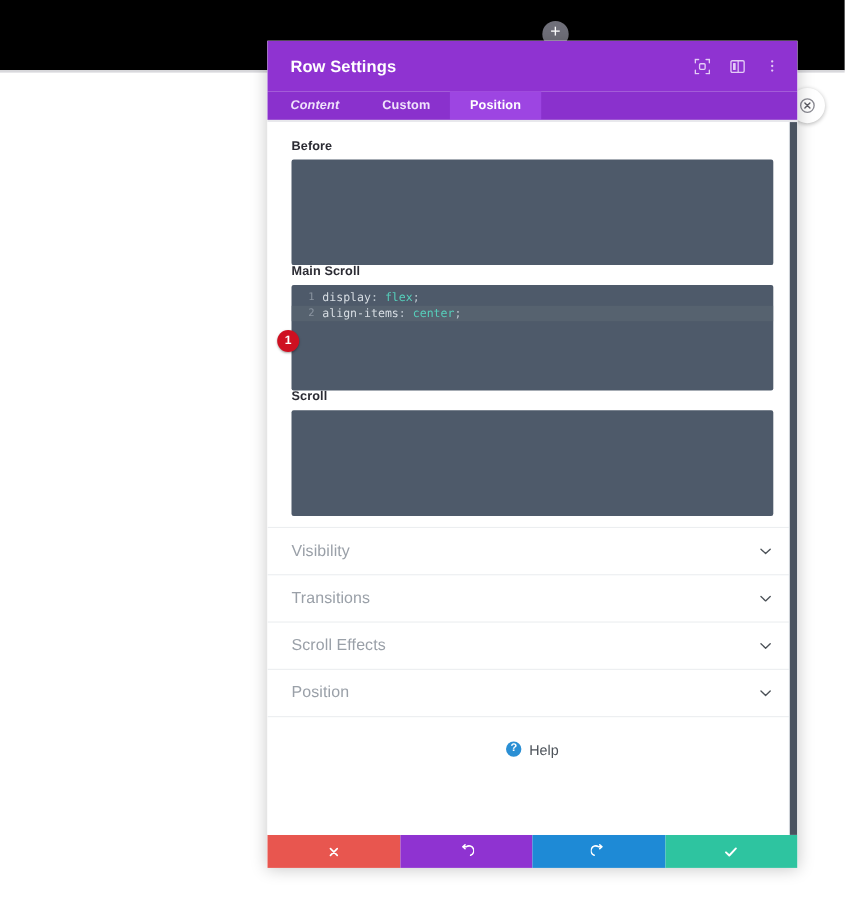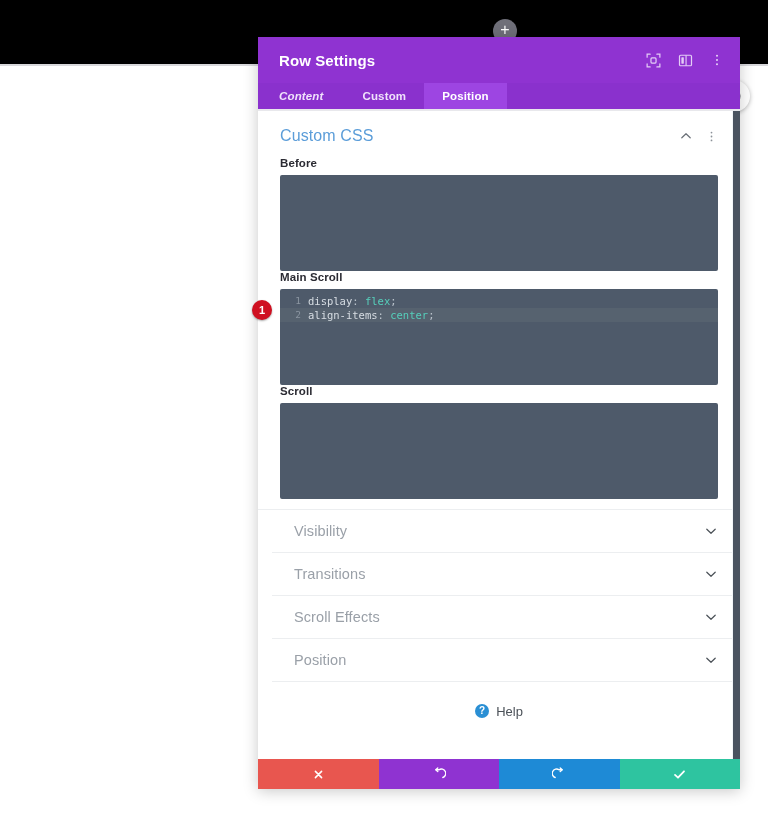--- a/index.html
+++ b/index.html
@@ -41,21 +41,21 @@
     position: absolute; left: 718px; top: 80px;
     width: 32px; height: 32px; border-radius: 50%;
     background: #ffffff;
     box-shadow: 0 1px 4px rgba(0,0,0,.28);
     display:flex; align-items:center; justify-content:center;
   }
   .round-close svg { width:14px; height:14px; display:block; }
 
   
   .modal {
-    position: absolute; left: 258px; top: 37px;
+    position: absolute; left: 243px; top: 37px;
     width: 482px; height: 752px;
     background: #ffffff;
     box-shadow: 0 2px 14px rgba(0,0,0,.22);
     display: flex; flex-direction: column;
     overflow: hidden;
   }
 
   
   .modal-header {
     height: 46px; flex: 0 0 46px;
@@ -143,21 +143,21 @@
     width: 20px; height: 20px; border-radius: 50%;
     background: #cf1021;
     color: #ffffff; font-size: 11px; font-weight: bold;
     display:flex; align-items:center; justify-content:center;
     box-shadow: 0 1px 2px rgba(0,0,0,.35);
     left: 252px; top: 300px;
     z-index: 40;
   }
 
   
-  .collapsed-list { border-top: 1px solid #eceef0; padding-left: 14px; }
+  .collapsed-list { border-top: 1px solid #eceef0; }
   .row-collapsed {
     height: 43px; display:flex; align-items:center;
     padding: 0 22px;
     border-bottom: 1px solid #eceef0;
   }
   .row-collapsed .rc-title {
     flex:1 1 auto; font-size:14.5px; color:#9aa0a8; letter-spacing:.1px;
   }
   .row-collapsed .rc-chev svg { display:block; }
 
@@ -254,37 +254,20 @@
       <div class="tabs-fill"></div>
     </div>
     <div class="tabs-underline"></div>
 
     <div class="modal-body">
 
       <div class="scroll-area">
 
         <div class="section-open">
 
-          <div class="section-open-head">
-            <div class="section-open-title">Custom CSS</div>
-            <div class="sec-tools">
-              <span>
-                <svg width="14" height="14" viewBox="0 0 16 16" aria-hidden="true">
-                  <path d="M3.2 10 L8 5.4 L12.8 10" fill="none" stroke="#6b7178" stroke-width="1.4" stroke-linecap="round" stroke-linejoin="round"></path>
-                </svg>
-              </span>
-              <span>
-                <svg width="13" height="13" viewBox="0 0 16 16" aria-hidden="true">
-                  <circle cx="8" cy="3.2" r="1.1" fill="#8c9299"></circle>
-                  <circle cx="8" cy="8" r="1.1" fill="#8c9299"></circle>
-                  <circle cx="8" cy="12.8" r="1.1" fill="#8c9299"></circle>
-                </svg>
-              </span>
-            </div>
-          </div>
 
           <div class="field">
             <div class="field-label">Before</div>
             <div class="code-box"></div>
           </div>
 
           <div class="field">
             <div class="field-label">Main Scroll</div>
             <div class="code-box">
 

